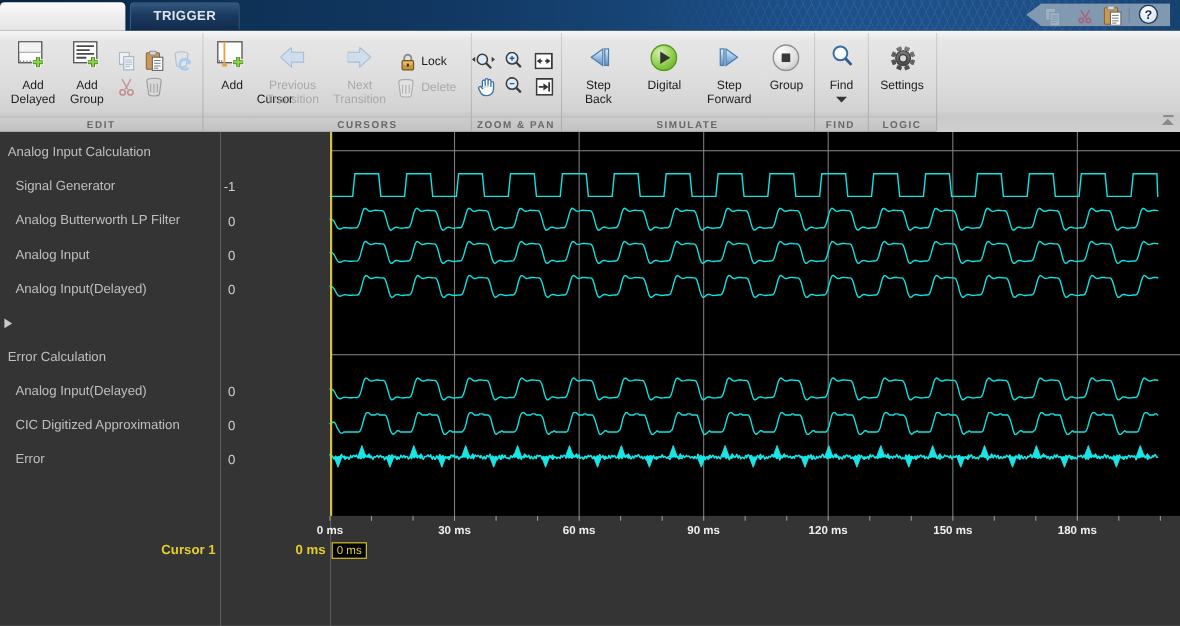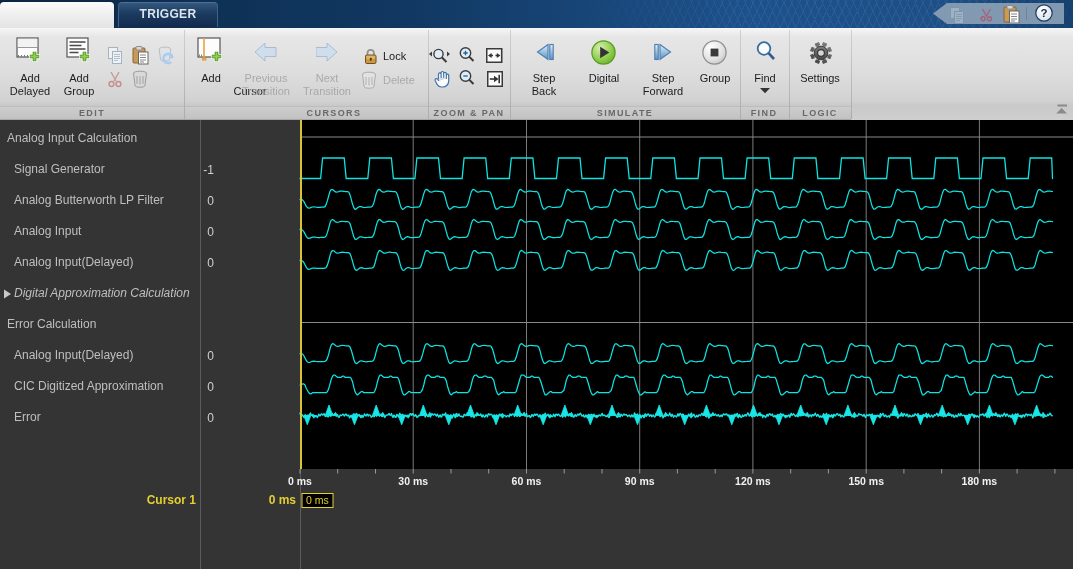--- a/index.html
+++ b/index.html
@@ -329,21 +329,20 @@
 </svg>
 <div class="abs sig" style="left:7px;top:131px;">Analog Input Calculation</div>
 <div class="abs sig" style="left:14px;top:162px;">Signal Generator</div>
 <div class="abs val" style="left:188px;top:162.5px;">-1</div>
 <div class="abs sig" style="left:14px;top:193px;">Analog Butterworth LP Filter</div>
 <div class="abs val" style="left:188px;top:193.5px;">0</div>
 <div class="abs sig" style="left:14px;top:224px;">Analog Input</div>
 <div class="abs val" style="left:188px;top:224.5px;">0</div>
 <div class="abs sig" style="left:14px;top:255px;">Analog Input(Delayed)</div>
 <div class="abs val" style="left:188px;top:255.5px;">0</div>
-<div class="abs sig" style="left:14px;top:286px;font-style:italic;">Digital Approximation Calculation</div>
 <div class="abs sig" style="left:7px;top:317px;">Error Calculation</div>
 <div class="abs sig" style="left:14px;top:348px;">Analog Input(Delayed)</div>
 <div class="abs val" style="left:188px;top:348.5px;">0</div>
 <div class="abs sig" style="left:14px;top:379px;">CIC Digitized Approximation</div>
 <div class="abs val" style="left:188px;top:379.5px;">0</div>
 <div class="abs sig" style="left:14px;top:410px;">Error</div>
 <div class="abs val" style="left:188px;top:410.5px;">0</div>
 <svg class="abs" style="left:3px;top:289px;" width="9" height="10" viewBox="0 0 9 10">
       <path d="M1 0.5 L8 5 L1 9.5 Z" fill="#c9c9c9"></path>
     </svg>

